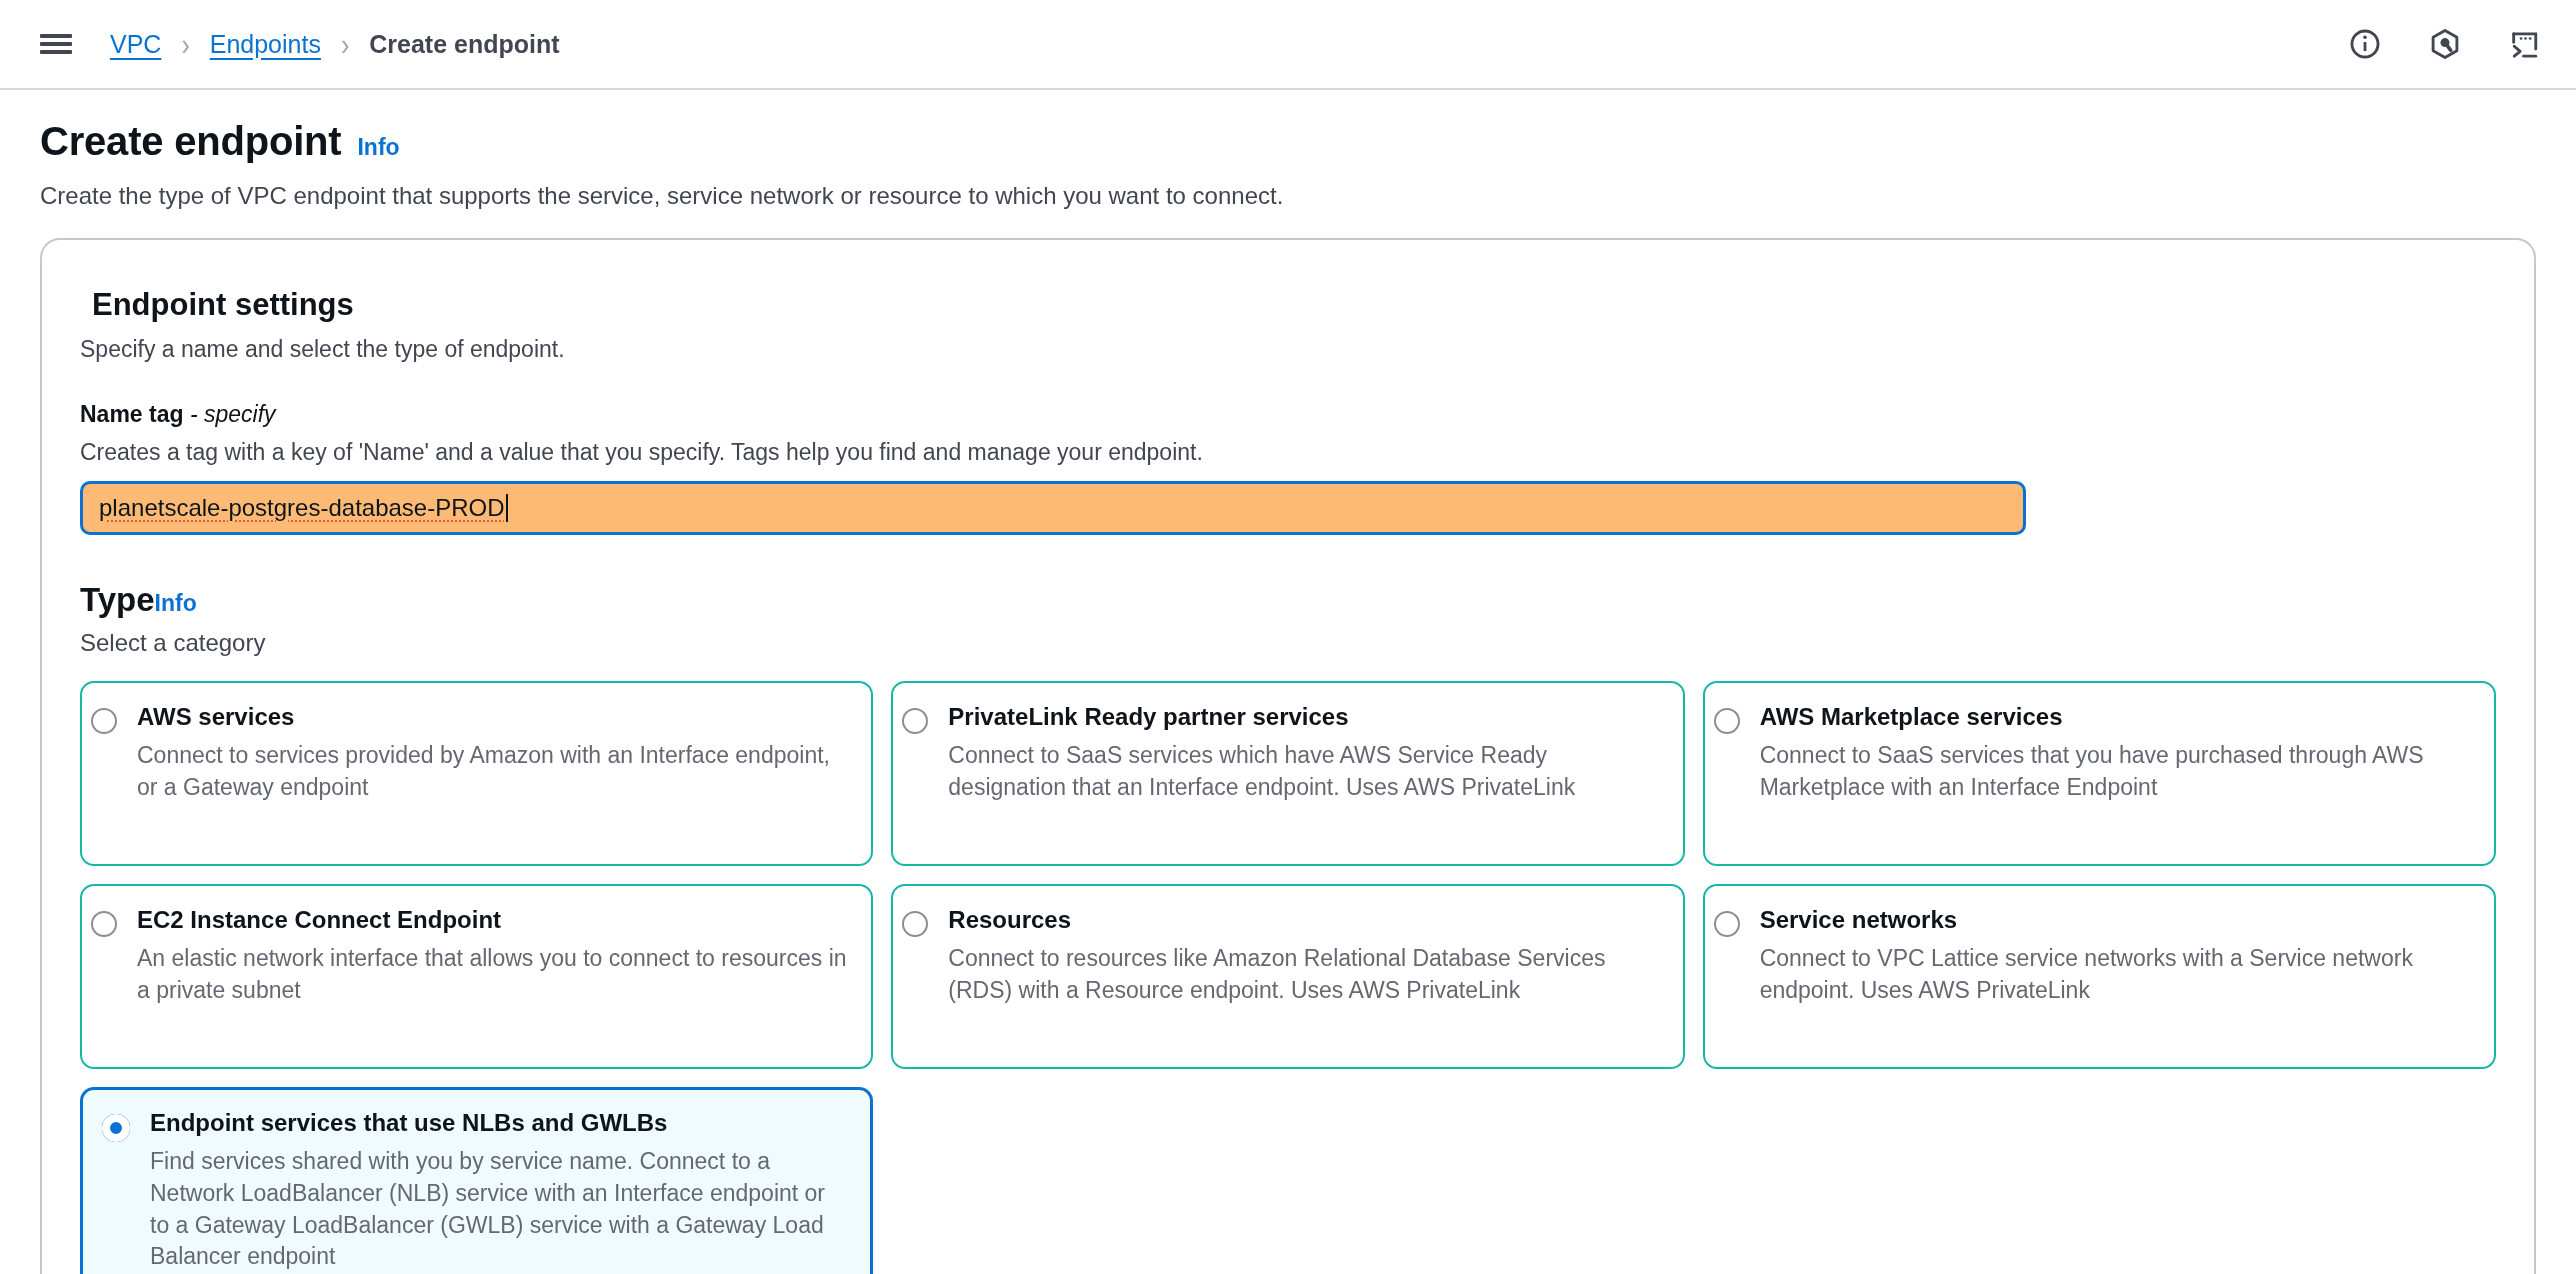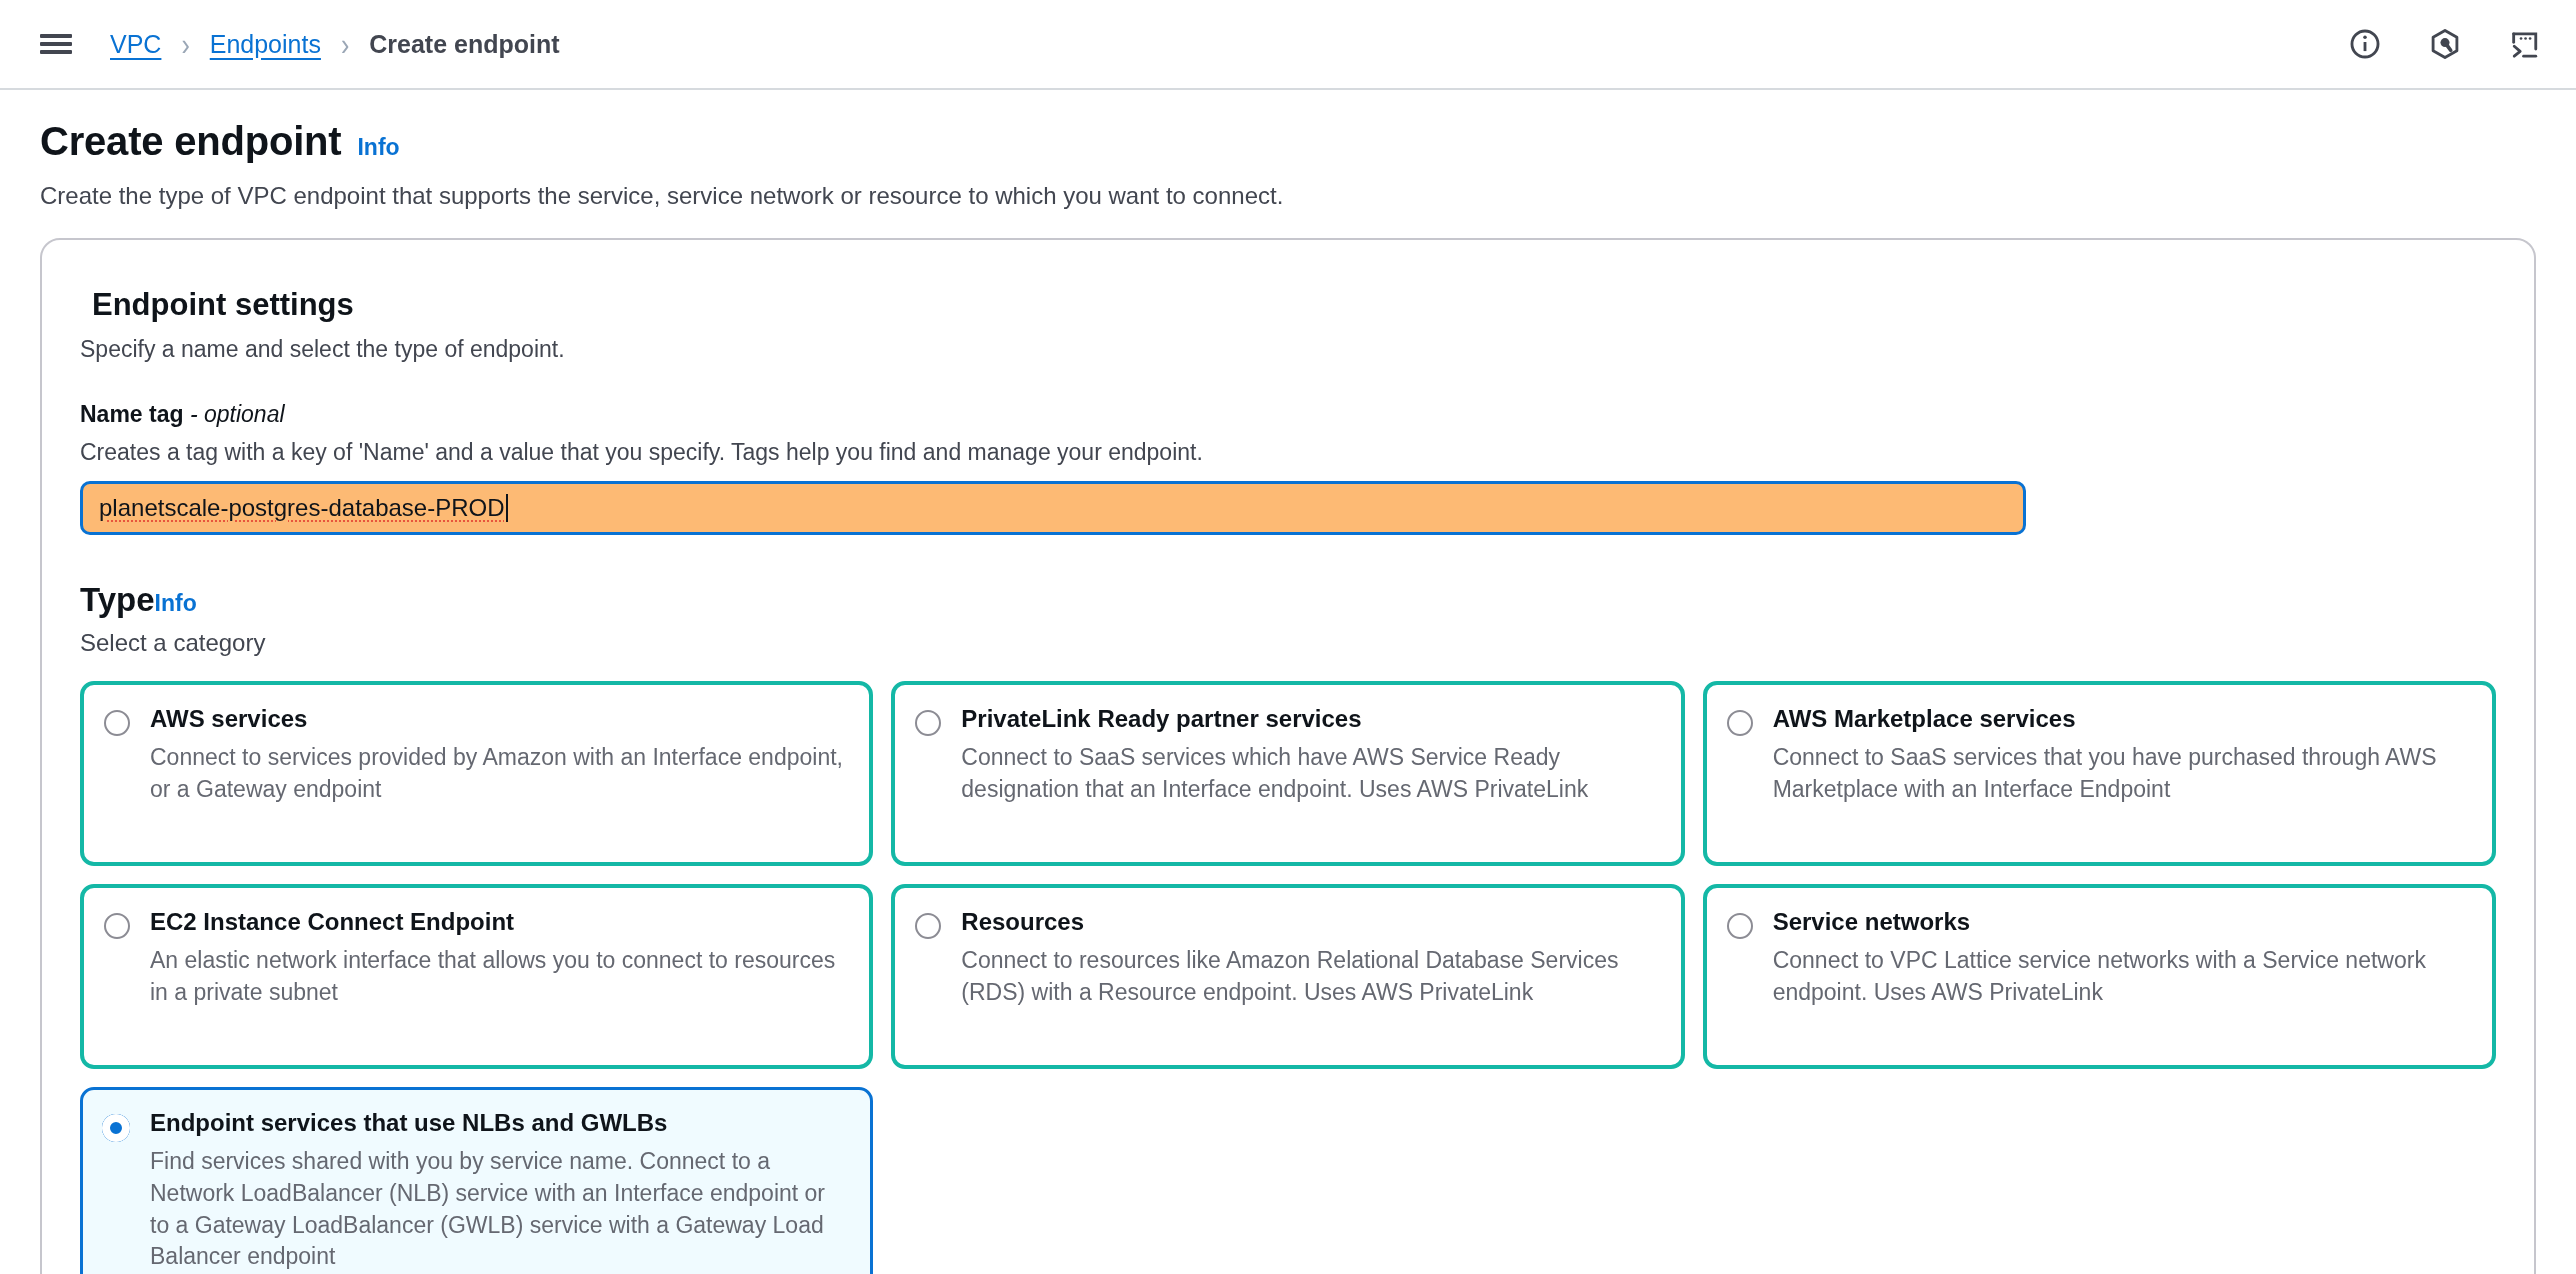--- a/index.html
+++ b/index.html
@@ -173,24 +173,24 @@
   }
 
   
   .tile-grid {
     margin-top: 24px;
     display: grid;
     grid-template-columns: repeat(3, 1fr);
     gap: 18px 18px;
   }
   .tile {
-    border: 4px solid #14b8a6;
+    border: 2px solid #14b8a6;
     border-radius: 14px;
     background: #ffffff;
-    padding: 20px 22px 22px 20px;
+    padding: 20px 22px 22px 9px;
     display: flex;
     align-items: flex-start;
     gap: 20px;
     cursor: pointer;
     min-height: 185px;
   }
   .tile.tall { min-height: 217px; }
   .tile.selected {
     border: 3px solid #0972d3;
     background: #f0fbff;
@@ -275,21 +275,21 @@
 
 <div class="wrap">
   <div class="container">
 
     <h2 class="section-title">Endpoint settings</h2>
     <p class="section-desc">Specify a name and select the type of endpoint.</p>
 
     <div class="field">
       <div class="field-label">
         <span>Name tag</span>
-        <span class="optional">- optional</span>
+        <span class="optional">- specify</span>
       </div>
       <div class="field-hint">Creates a tag with a key of 'Name' and a value that you specify. Tags help you find and manage your endpoint.</div>
       <div class="text-input">
         <span class="value">planetscale-postgres-database-PROD</span>
           <span class="caret"></span>
       </div>
     </div>
 
     <div class="type-head">
       <h3 class="type-title">Type</h3>

